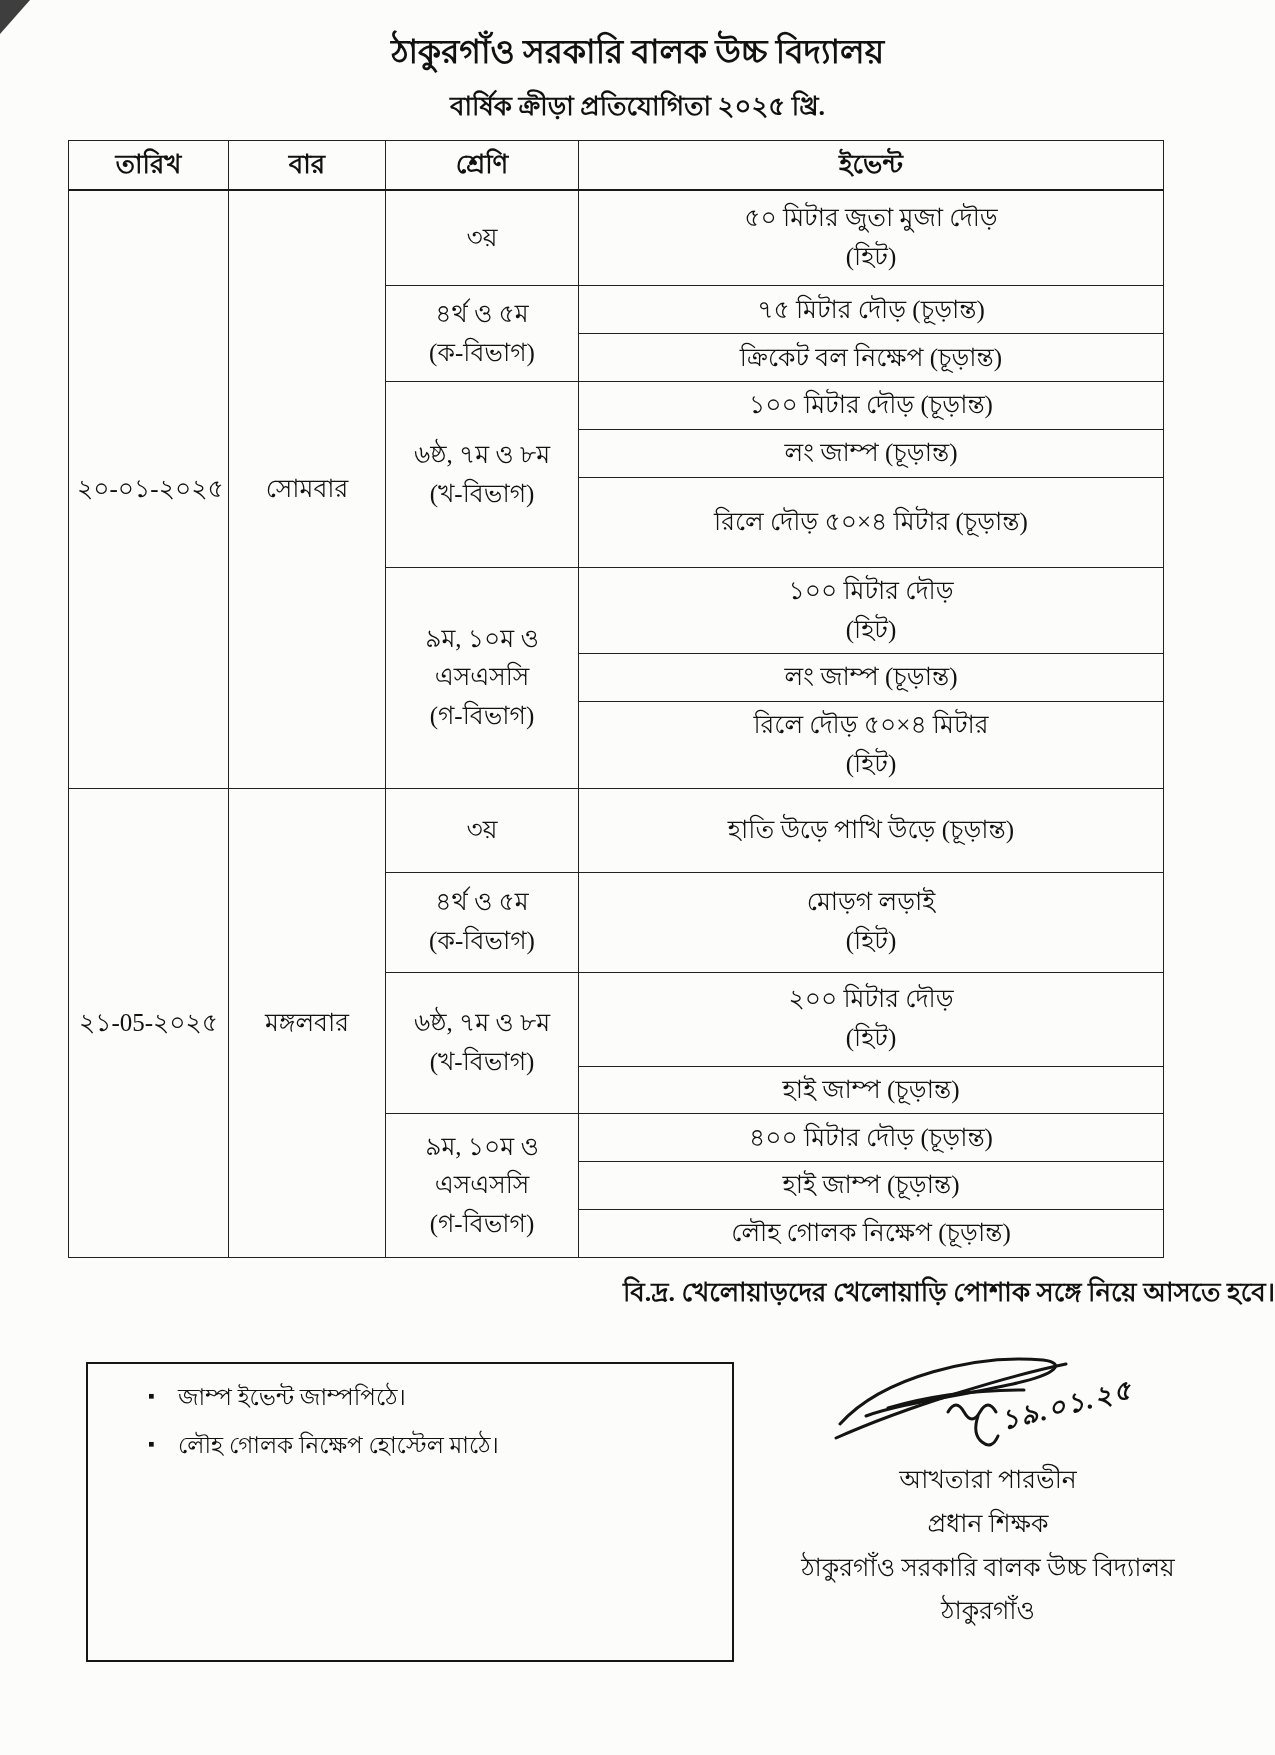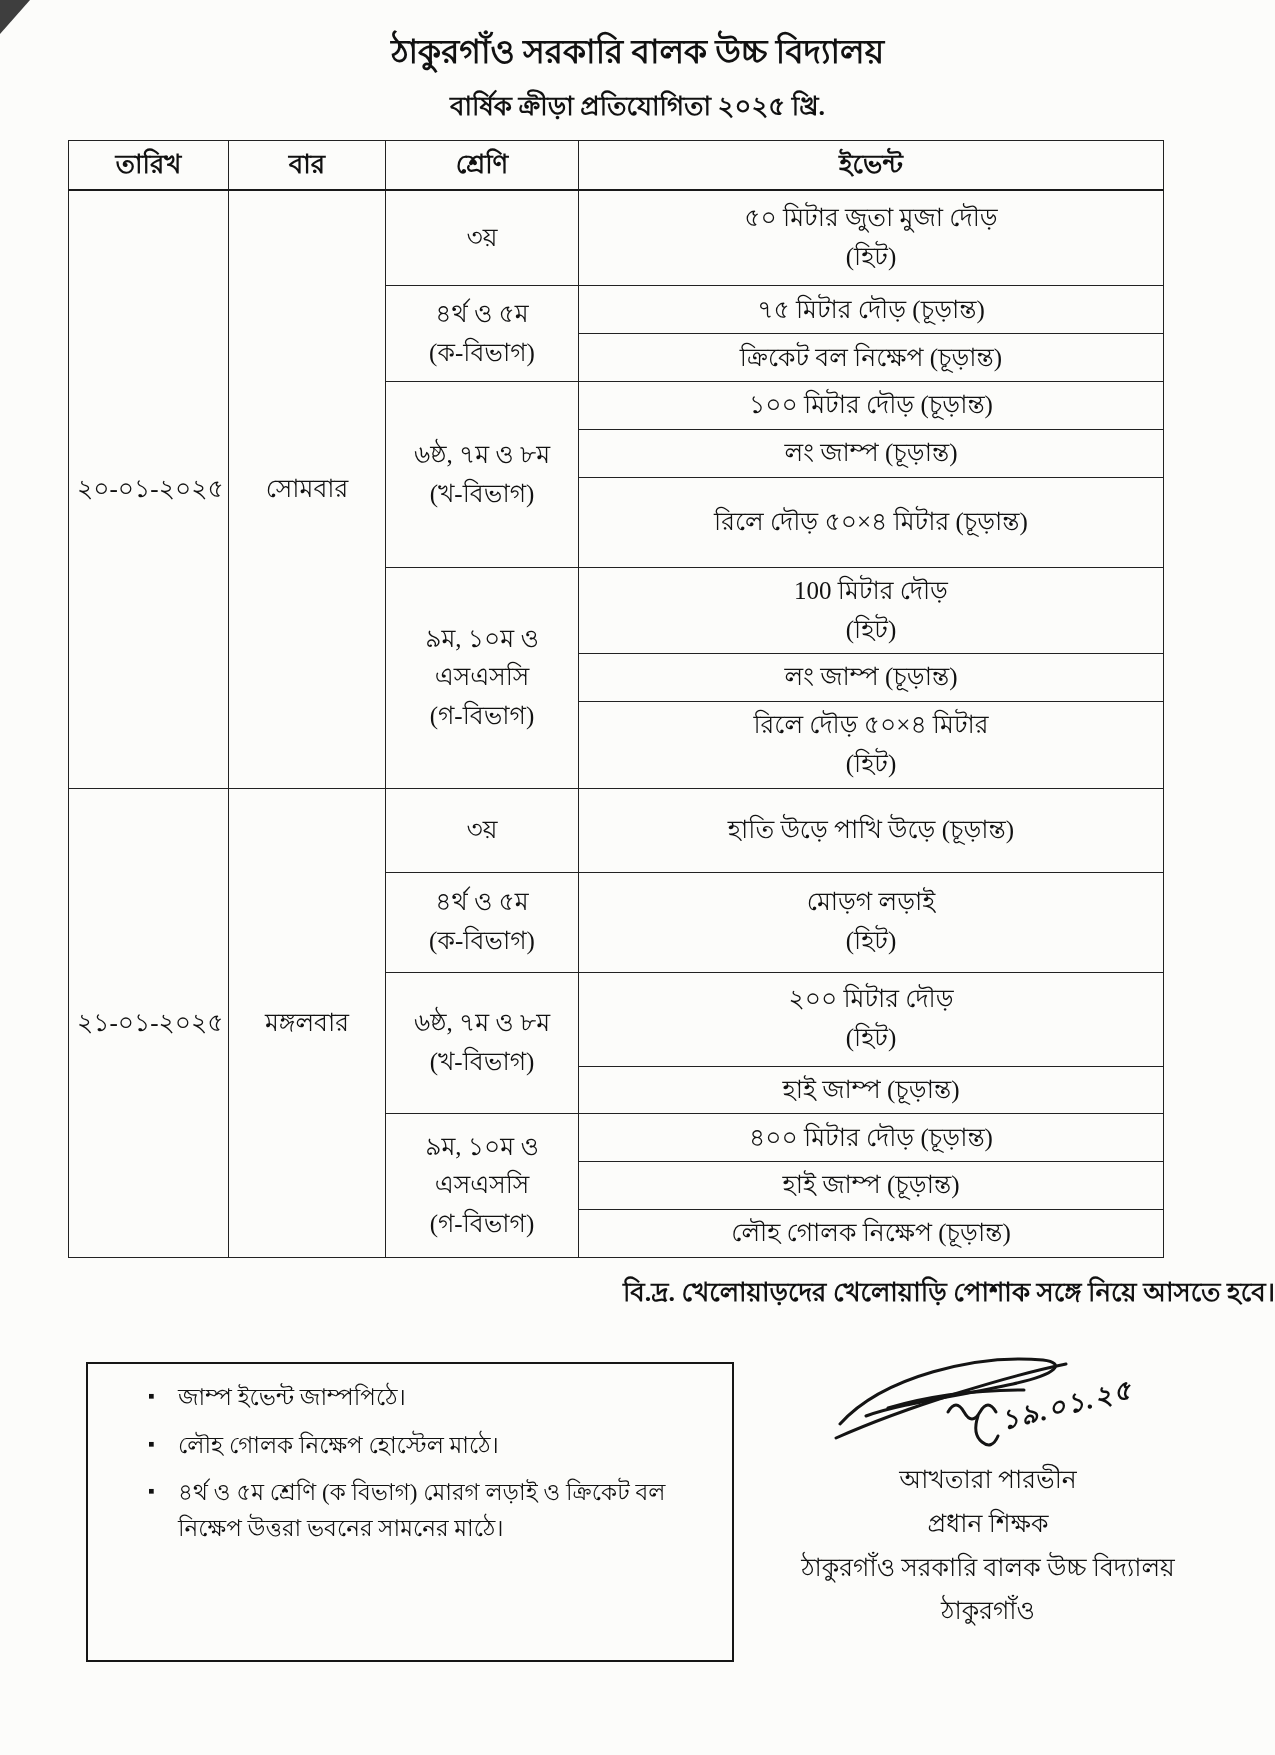--- a/index.html
+++ b/index.html
@@ -158,33 +158,33 @@
       <tr style="height:44px">
         <td class="t-event">লং জাম্প (চূড়ান্ত)</td>
       </tr>
       <tr style="height:90px">
         <td class="t-event va-top">রিলে দৌড় ৫০×৪ মিটার (চূড়ান্ত)</td>
       </tr>
       <tr style="height:80px">
         <td class="t-class ml" rowspan="3">৯ম, ১০ম ও
 এসএসসি
 (গ-বিভাগ)</td>
-        <td class="t-event ml">100 মিটার দৌড়
+        <td class="t-event ml">১০০ মিটার দৌড়
 (হিট)</td>
       </tr>
       <tr style="height:46px">
         <td class="t-event">লং জাম্প (চূড়ান্ত)</td>
       </tr>
       <tr style="height:74px">
         <td class="t-event ml">রিলে দৌড় ৫০×৪ মিটার
 (হিট)</td>
       </tr>
 
       <tr class="block-sep" style="height:84px">
-        <td class="t-date" rowspan="7">২১-০১-২০২৫</td>
+        <td class="t-date" rowspan="7">২১-05-২০২৫</td>
         <td class="t-day" rowspan="7">মঙ্গলবার</td>
         <td class="t-class">৩য়</td>
         <td class="t-event">হাতি উড়ে পাখি উড়ে (চূড়ান্ত)</td>
       </tr>
       <tr style="height:100px">
         <td class="t-class ml">৪র্থ ও ৫ম
 (ক-বিভাগ)</td>
         <td class="t-event ml">মোড়গ লড়াই
 (হিট)</td>
       </tr>
@@ -213,21 +213,20 @@
   </table>
 
   <p class="note">বি.দ্র. খেলোয়াড়দের খেলোয়াড়ি পোশাক সঙ্গে নিয়ে আসতে হবে।</p>
 
   <div class="bottom">
 
     <div class="venues-box">
       <ul class="venues-list">
         <li>জাম্প ইভেন্ট জাম্পপিঠে।</li>
         <li>লৌহ গোলক নিক্ষেপ হোস্টেল মাঠে।</li>
-        <li>৪র্থ ও ৫ম শ্রেণি (ক বিভাগ) মোরগ লড়াই ও ক্রিকেট বল নিক্ষেপ উত্তরা ভবনের সামনের মাঠে।</li>
 
       </ul>
     </div>
 
     <div class="sign-block">
       <div class="sign-art">
         <svg width="250" height="110" viewBox="0 0 250 110">
           <path class="stroke" d="M12,78 C55,30 150,8 215,14 C238,17 230,28 185,38 C130,50 70,58 38,70"></path>
           <path class="stroke" d="M8,92 C80,60 180,30 238,18"></path>
           <path class="stroke" d="M60,62 C100,50 150,44 196,44"></path>

